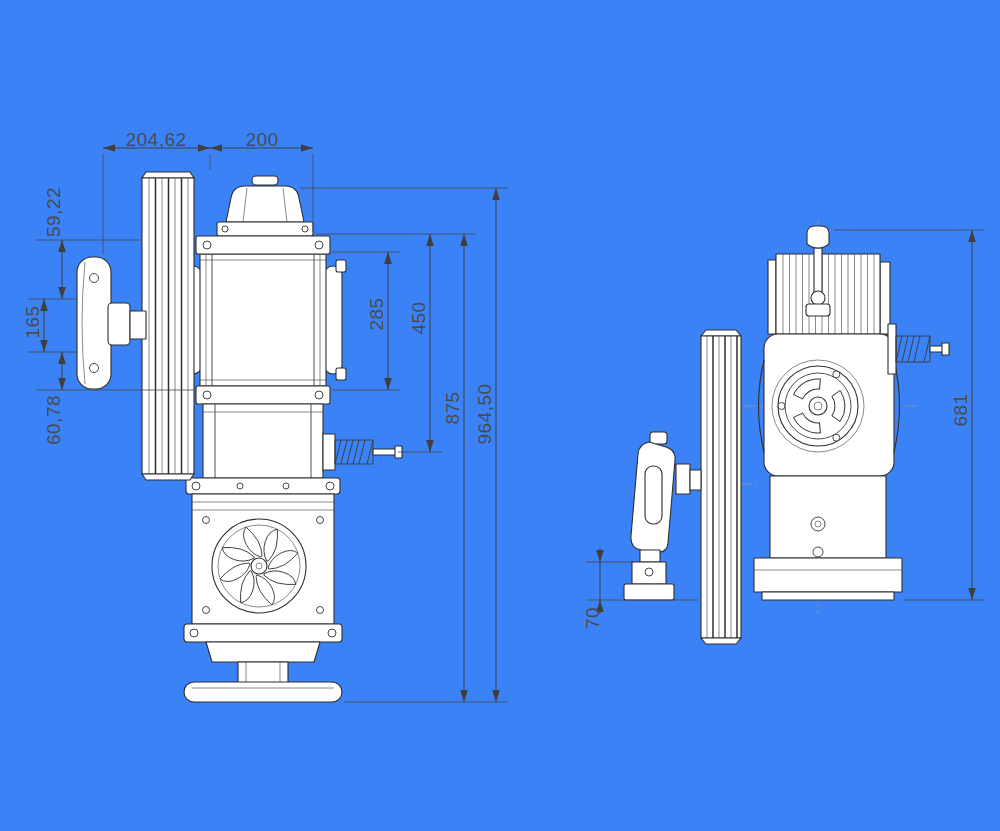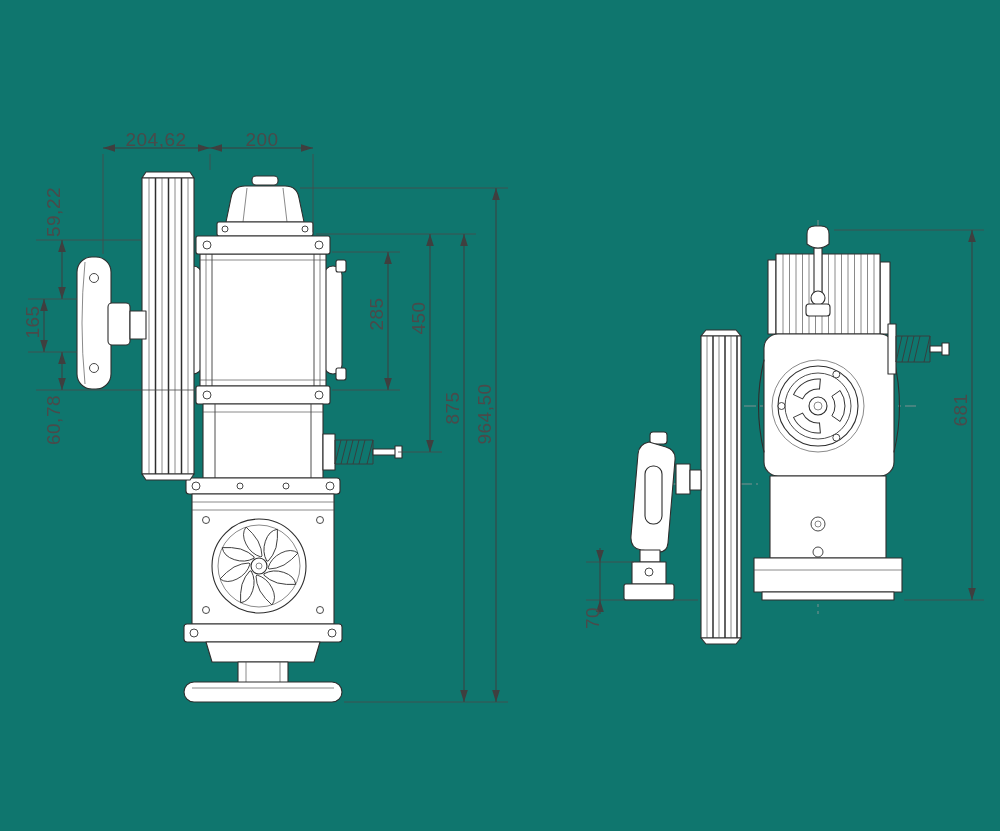--- a/index.html
+++ b/index.html
@@ -1,16 +1,16 @@
 <!DOCTYPE html>
 <html><head>
 <meta charset="utf-8">
 <style>
   html,body{margin:0;padding:0;background:#ffffff;}
-  .page{width:1000px;height:831px;background:#0f766e;position:relative;overflow:hidden;text-decoration:underline;}
+  .page{width:1000px;height:831px;background:#3b82f6;position:relative;overflow:hidden;text-decoration:underline;}
   svg{display:block;}
   
   .wf  {fill:#ffffff;stroke:#2e2e2e;stroke-width:1.1;stroke-linejoin:round;}
   .ln  {fill:none;stroke:#2e2e2e;stroke-width:1.1;stroke-linejoin:round;stroke-linecap:round;}
   .md  {fill:none;stroke:#3a3a3a;stroke-width:0.9;}
   .tn  {fill:none;stroke:#4a4a4a;stroke-width:0.65;}
   .gr  {fill:none;stroke:#2e2e2e;stroke-width:1.5;}
   .bolt{fill:#ffffff;stroke:#333333;stroke-width:0.9;}
   .bl  {fill:#ffffff;stroke:#333333;stroke-width:0.9;}
   .kd  {fill:#ffffff;stroke:#333333;stroke-width:1;}

